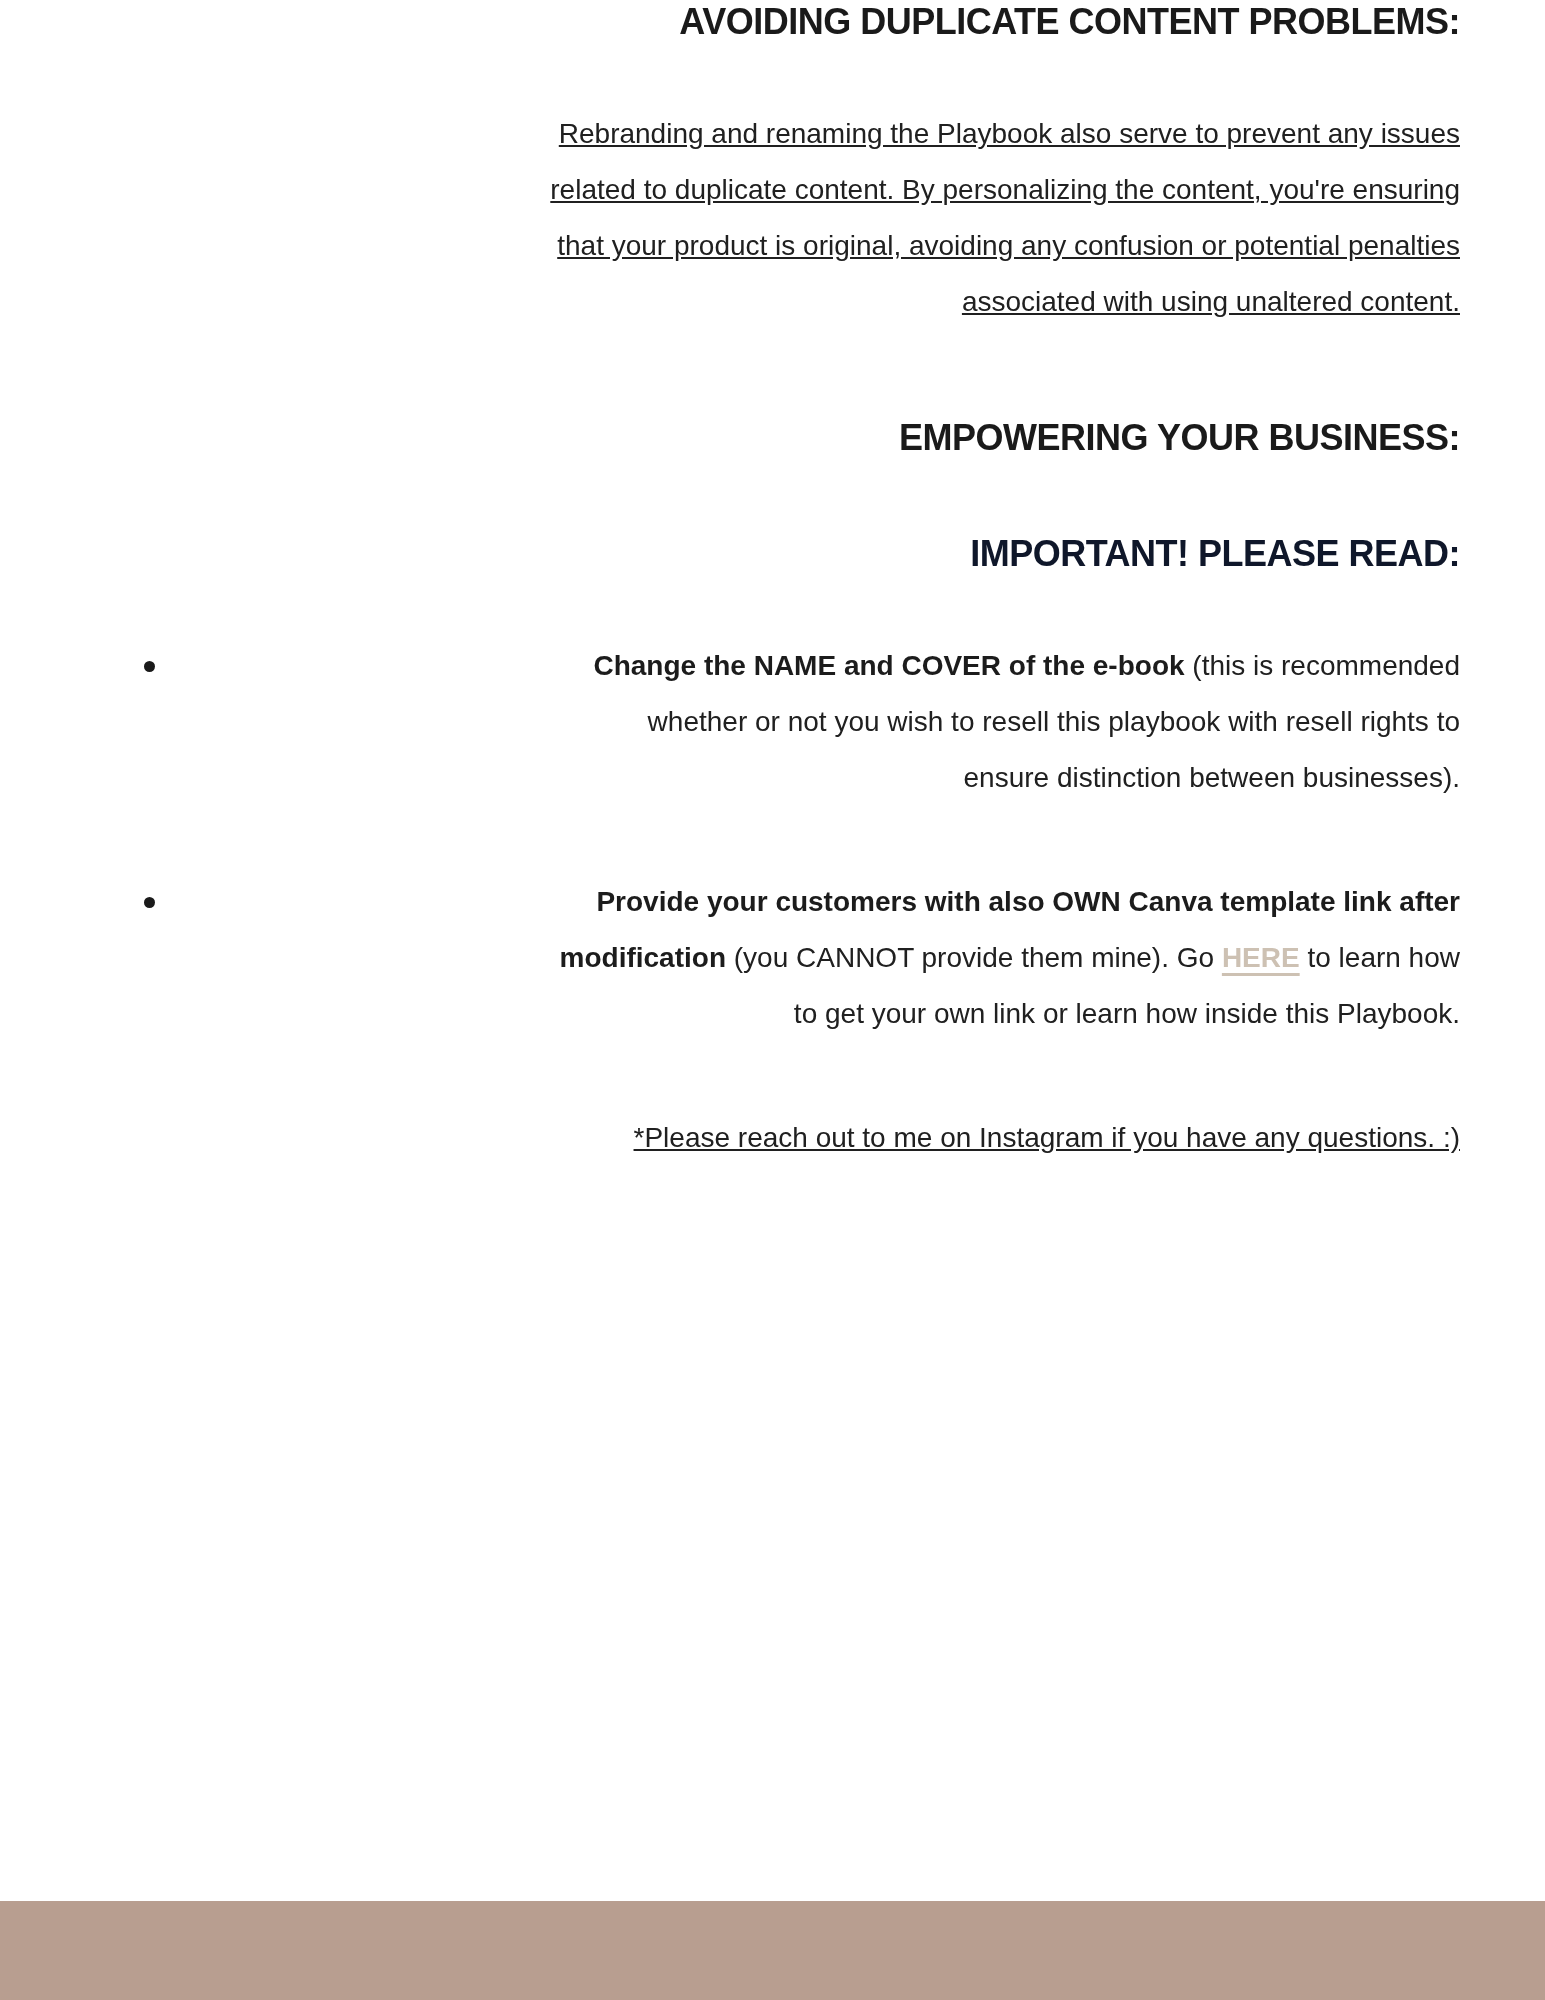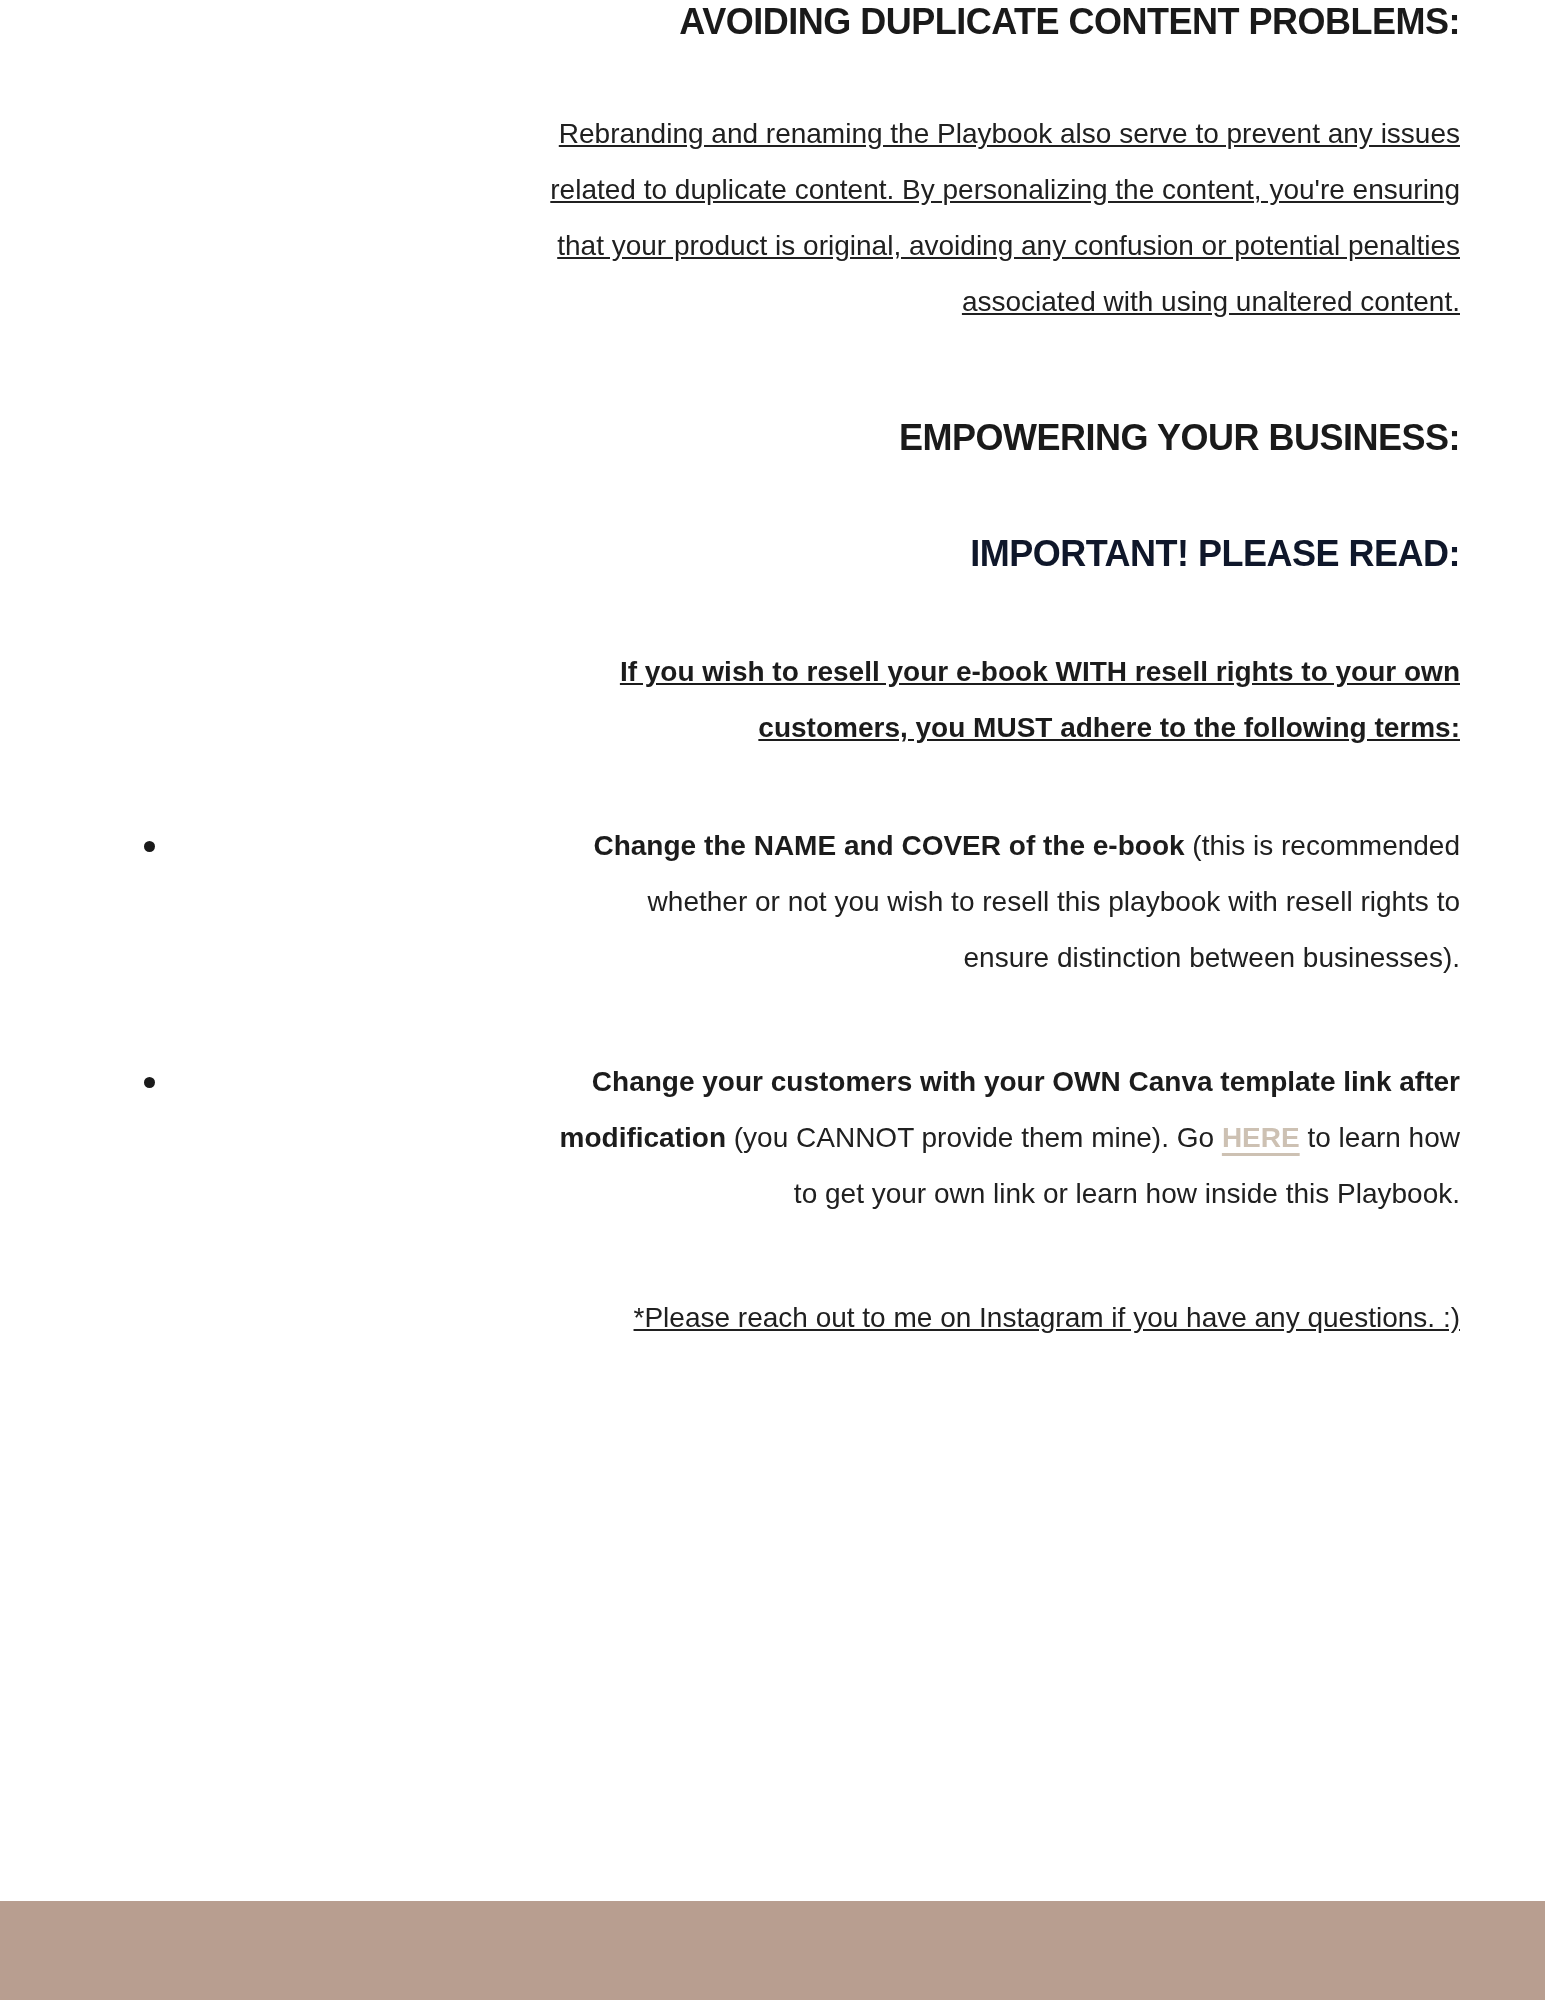--- a/index.html
+++ b/index.html
@@ -110,28 +110,26 @@
     <p class="para mt62">Rebranding and renaming the Playbook also serve to prevent any issues
 related to duplicate content. By personalizing the content, you're ensuring
 that your product is original, avoiding any confusion or potential penalties
 associated with using unaltered content.</p>
 
     <h2 class="sec-heading mt86">EMPOWERING YOUR BUSINESS:</h2>
 
 
     <h2 class="sec-heading alert mt72">IMPORTANT! PLEASE READ:</h2>
 
-    <p class="para para-bold mt68">If you wish to resell your e-book WITH resell rights to your own
-customers, you MUST adhere to the following terms:</p>
 
     <ul class="terms">
         <li class="term"><span class="bullet-dot"></span><span class="seg-bold">Change the NAME and COVER of the e-book</span><span> (this is recommended</span>
 <span>whether or not you wish to resell this playbook with resell rights to</span>
 <span>ensure distinction between businesses).</span></li>
-        <li class="term"><span class="bullet-dot"></span><span class="seg-bold">Change your customers with your OWN Canva template link after</span>
+        <li class="term"><span class="bullet-dot"></span><span class="seg-bold">Provide your customers with also OWN Canva template link after</span>
 <span class="seg-bold">modification</span><span> (you CANNOT provide them mine). Go </span><a class="seg-link">HERE</a><span> to learn how</span>
 <span>to get your own link or learn how inside this Playbook.</span></li>
       </ul>
 
     <p class="para footnote">*Please reach out to me on Instagram if you have any questions. :)</p>
 
   </div>
 
   <div class="footer-bar"></div>
 </div>

